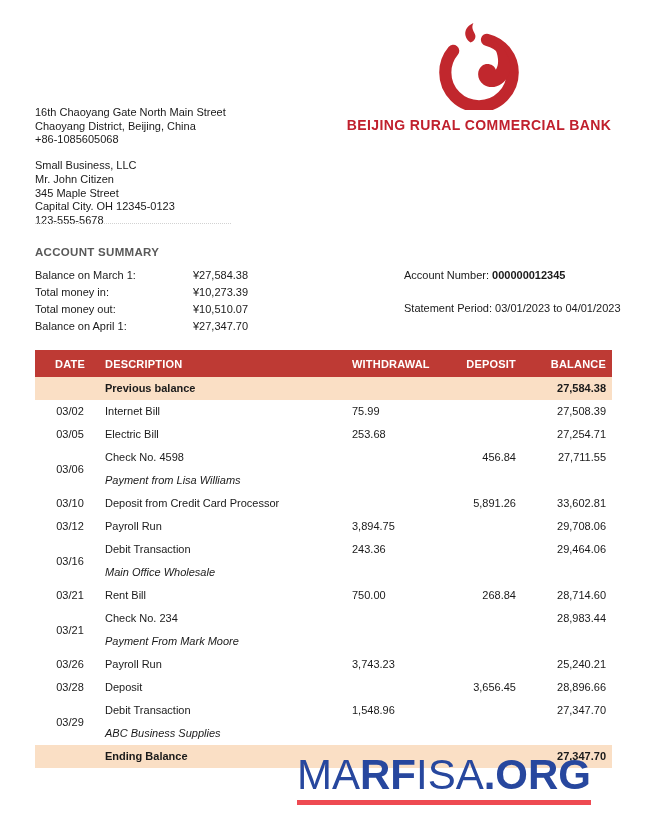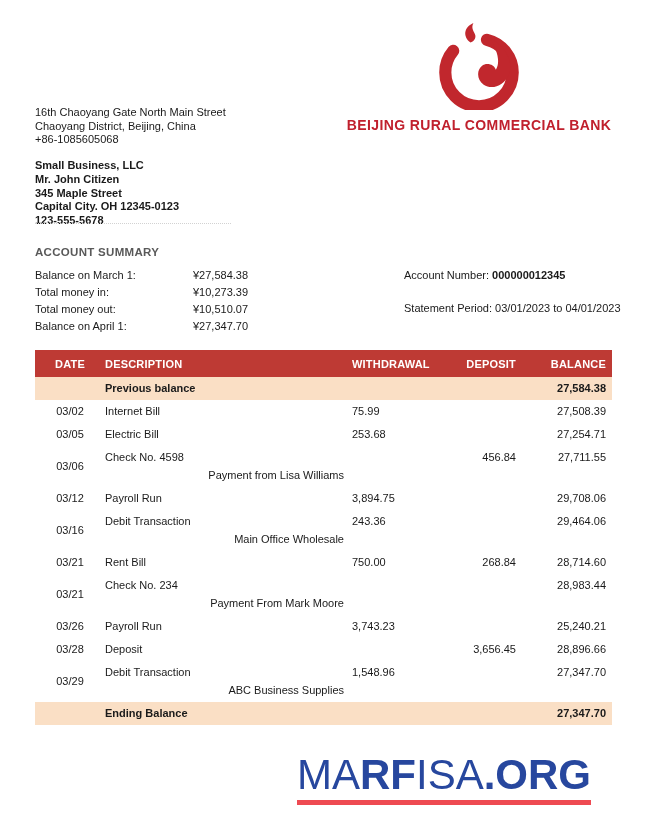--- a/index.html
+++ b/index.html
@@ -5,21 +5,21 @@
   html,body{margin:0;padding:0;}
   body{
     width:645px;height:832px;position:relative;background:#fff;
     font-family:"Liberation Sans","DejaVu Sans",sans-serif;
     color:#1a1a1a;overflow:hidden;
   }
   .abs{position:absolute;}
 
   
   .bank-address{left:35px;top:106px;font-size:11px;line-height:13.5px;}
-  .customer-address{left:35px;top:159px;font-size:11px;line-height:13.8px;font-weight:bold;}
+  .customer-address{left:35px;top:159px;font-size:11px;line-height:13.8px;font-weight:normal;}
   .logo-block{left:340px;top:22px;width:278px;text-align:center;}
   .logo-mark{display:block;margin:0 auto;}
   .bank-name{
     margin-top:7px;font-size:14px;font-weight:bold;letter-spacing:.4px;
     color:var(--brand-red,#c0202d);white-space:nowrap;
   }
   .fold-line{left:35px;top:223px;width:196px;border-top:1px dotted #d2d2d2;height:0;}
 
   
   .summary-title{left:35px;top:246px;font-size:11.5px;font-weight:bold;color:#595959;letter-spacing:.3px;}
@@ -38,21 +38,21 @@
     letter-spacing:.2px;
   }
   .c{box-sizing:border-box;}
   .col-date{width:70px;text-align:center;}
   .col-desc{width:247px;padding-right:8px;text-align:left;}
   .col-wd{width:95px;text-align:left;}
   .col-dp{width:75px;text-align:right;padding-right:6px;}
   .col-bal{width:90px;text-align:right;padding-right:6px;}
   .trow{display:flex;align-items:flex-start;padding:5px 0;line-height:13px;}
   .trow .col-date{align-self:center;}
-  .desc-note{margin-top:5px;text-align:right;}
+  .desc-note{font-style:italic;margin-top:10px;}
   .band{
     display:flex;align-items:center;padding:5px 0;line-height:13px;
     background:var(--band-peach,#fadfc5);font-weight:bold;
   }
 
   
   .watermark{left:297px;top:753px;display:inline-block;text-align:left;}
   .wm-text{
     font-size:42px;line-height:44px;color:var(--watermark-blue,#27479e);
     letter-spacing:0;white-space:nowrap;
@@ -162,20 +162,30 @@
     <div class="c col-date">03/06</div>
     <div class="c col-desc">
       <div class="desc-main">Check No. 4598</div>
       <div class="desc-note">Payment from Lisa Williams</div>
     </div>
     <div class="c col-wd"></div>
     <div class="c col-dp">456.84</div>
     <div class="c col-bal">27,711.55</div>
   </div>
 
+  <div class="trow">
+    <div class="c col-date">03/10</div>
+    <div class="c col-desc">
+      <div class="desc-main">Deposit from Credit Card Processor</div>
+
+    </div>
+    <div class="c col-wd"></div>
+    <div class="c col-dp">5,891.26</div>
+    <div class="c col-bal">33,602.81</div>
+  </div>
 
   <div class="trow">
     <div class="c col-date">03/12</div>
     <div class="c col-desc">
       <div class="desc-main">Payroll Run</div>
 
     </div>
     <div class="c col-wd">3,894.75</div>
     <div class="c col-dp"></div>
     <div class="c col-bal">29,708.06</div>

